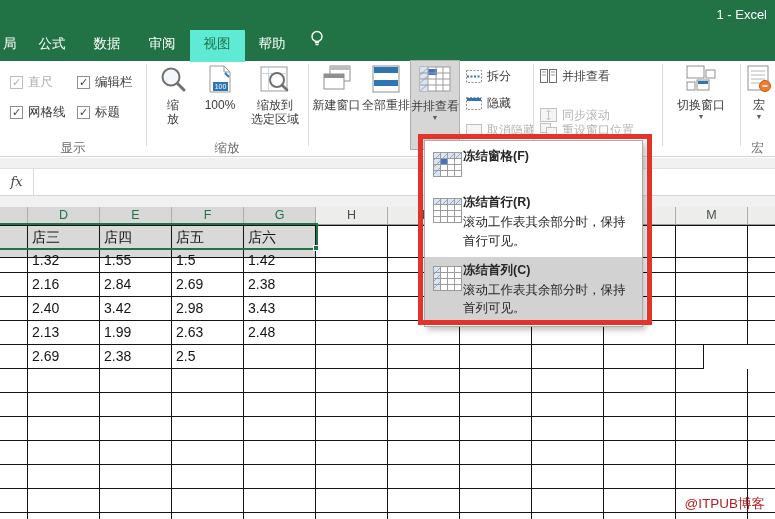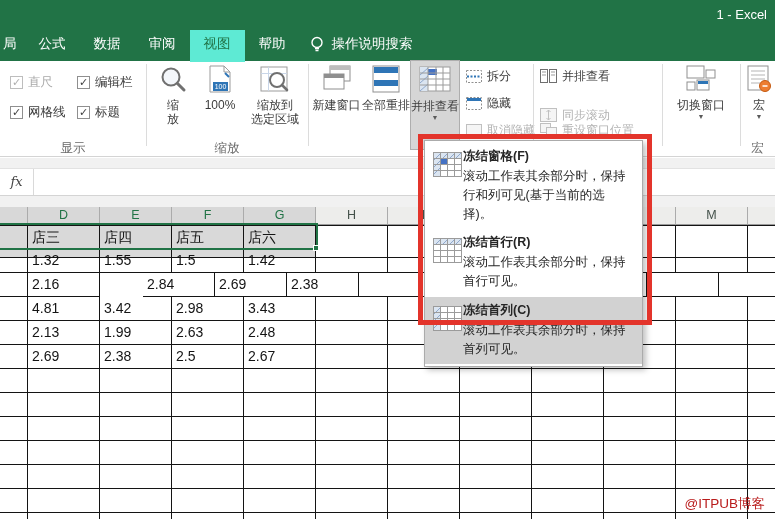--- a/index.html
+++ b/index.html
@@ -96,21 +96,20 @@
     <div class="tab">公式</div>
     <div class="tab">数据</div>
     <div class="tab">审阅</div>
     <div class="tab selected">视图</div>
     <div class="tab">帮助</div>
     <div class="tellme">
       <svg width="14" height="17" viewBox="0 0 14 17">
         <circle cx="7" cy="6.5" r="5" fill="none" stroke="#fff" stroke-width="1.4"></circle>
         <path d="M5 12.5h4M5.5 14.5h3" stroke="#fff" stroke-width="1.3" fill="none"></path>
       </svg>
-      <span>操作说明搜索</span>
     </div>
   </div>
 
   <div class="ribbon">
     <div class="greenline"></div>
 
     <div class="cb dis" style="left:10px; top:16px;">
       <span class="box">✓</span>
       <span>直尺</span>
     </div>
@@ -336,34 +335,34 @@
           <div class="scell" style="width: 72px;"></div>
           <div class="scell" style="width: 72px;"></div>
           <div class="scell" style="width: 72px;"></div>
           <div class="scell" style="width: 72px;"></div>
           <div class="scell" style="width: 72px;"></div>
           <div class="scell" style="width: 28px;"></div>
         </div>
         <div class="srow">
           <div class="scell" style="width: 28px;"></div>
           <div class="scell" style="width: 72px;">2.16</div>
-          <div class="scell" style="width: 72px; margin-left: 43px;">2.84</div>
+          <div class="scell" style="width: 72px;">2.84</div>
           <div class="scell" style="width: 72px;">2.69</div>
           <div class="scell" style="width: 72px;">2.38</div>
           <div class="scell" style="width: 72px;"></div>
           <div class="scell" style="width: 72px;"></div>
           <div class="scell" style="width: 72px;"></div>
           <div class="scell" style="width: 72px;"></div>
           <div class="scell" style="width: 72px;"></div>
           <div class="scell" style="width: 72px;"></div>
           <div class="scell" style="width: 28px;"></div>
         </div>
         <div class="srow">
           <div class="scell" style="width: 28px;"></div>
-          <div class="scell" style="width: 72px;">4.81</div>
+          <div class="scell" style="width: 72px;">2.40</div>
           <div class="scell" style="width: 72px;">3.42</div>
           <div class="scell" style="width: 72px;">2.98</div>
           <div class="scell" style="width: 72px;">3.43</div>
           <div class="scell" style="width: 72px;"></div>
           <div class="scell" style="width: 72px;"></div>
           <div class="scell" style="width: 72px;"></div>
           <div class="scell" style="width: 72px;"></div>
           <div class="scell" style="width: 72px;"></div>
           <div class="scell" style="width: 72px;"></div>
           <div class="scell" style="width: 28px;"></div>
@@ -380,21 +379,20 @@
           <div class="scell" style="width: 72px;"></div>
           <div class="scell" style="width: 72px;"></div>
           <div class="scell" style="width: 72px;"></div>
           <div class="scell" style="width: 28px;"></div>
         </div>
         <div class="srow">
           <div class="scell" style="width: 28px;"></div>
           <div class="scell" style="width: 72px;">2.69</div>
           <div class="scell" style="width: 72px;">2.38</div>
           <div class="scell" style="width: 72px;">2.5</div>
-          <div class="scell" style="width: 72px;">2.67</div>
           <div class="scell" style="width: 72px;"></div>
           <div class="scell" style="width: 72px;"></div>
           <div class="scell" style="width: 72px;"></div>
           <div class="scell" style="width: 72px;"></div>
           <div class="scell" style="width: 72px;"></div>
           <div class="scell" style="width: 72px;"></div>
           <div class="scell" style="width: 28px;"></div>
         </div>
         <div class="srow">
           <div class="scell" style="width: 28px;"></div>
@@ -508,21 +506,20 @@
           <rect x="0.5" y="0.5" width="28" height="24" fill="#fff" stroke="#9b9b9b"></rect>
           <rect x="1" y="1" width="6.5" height="23" fill="#dbe5f1"></rect>
           <rect x="1" y="1" width="27" height="5.5" fill="#dbe5f1"></rect>
           <path d="M1 8l7-7M1 15l7-7M1 22l7-7M10 6l5-5M17 6l5-5M23 6l5-5" stroke="#8fa8cc" fill="none"></path>
           <rect x="7.5" y="6.5" width="7" height="6" fill="#4472c4"></rect>
           <path d="M0.5 6.5h28M0.5 12.5h28M0.5 18.5h28M7.5 0.5v24M14.5 0.5v24M21.5 0.5v24" stroke="#9b9b9b" fill="none"></path>
         </svg>
       </div>
       <div class="mtext">
         <div class="mtitle">冻结窗格(F)</div>
-        <div class="mdesc">滚动工作表其余部分时，保持行和列可见(基于当前的选择)。</div>
       </div>
     </div>
     <div class="mitem">
       <div class="micon">
         <svg width="30" height="27" viewBox="0 0 30 27">
           <rect x="0.5" y="0.5" width="28" height="24" fill="#fff" stroke="#9b9b9b"></rect>
           <rect x="1" y="1" width="27" height="5.5" fill="#dbe5f1"></rect>
           <path d="M3 6l5-5M10 6l5-5M17 6l5-5M23 6l5-5" stroke="#8fa8cc" fill="none"></path>
           <path d="M0.5 6.5h28M0.5 12.5h28M0.5 18.5h28M7.5 0.5v24M14.5 0.5v24M21.5 0.5v24" stroke="#9b9b9b" fill="none"></path>
         </svg>

